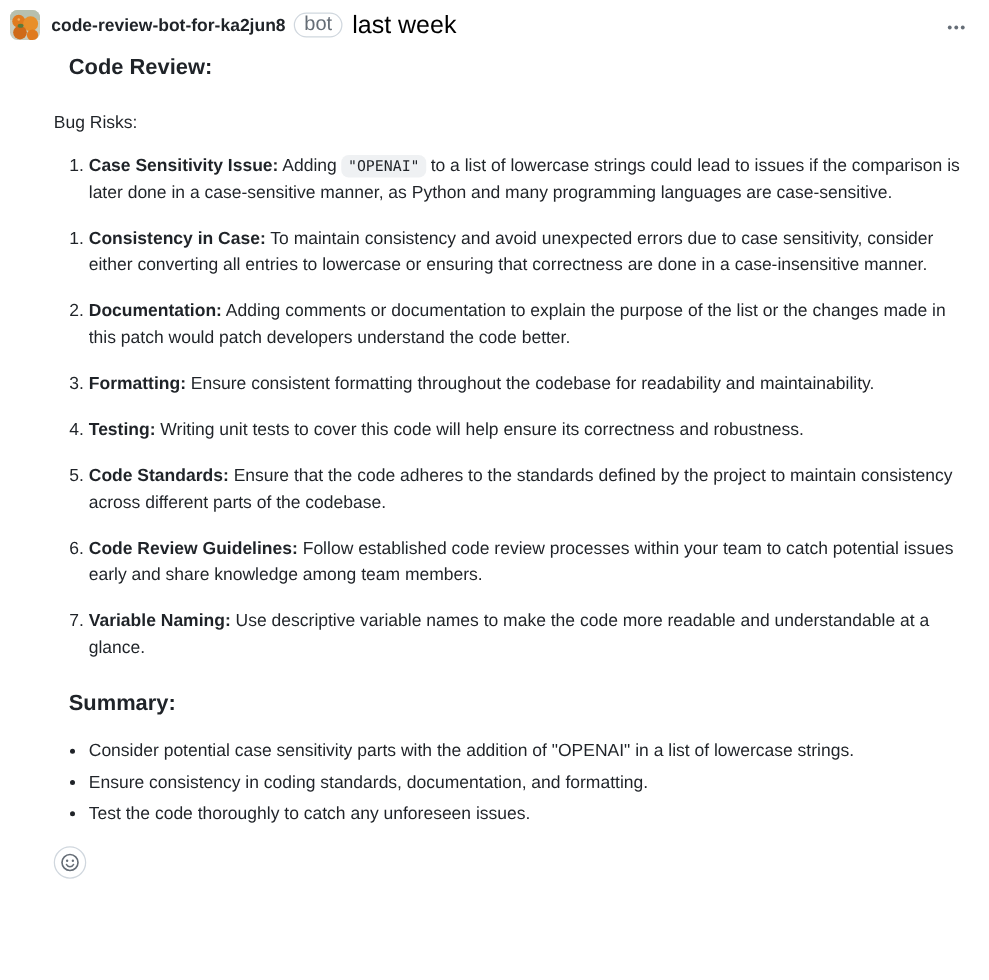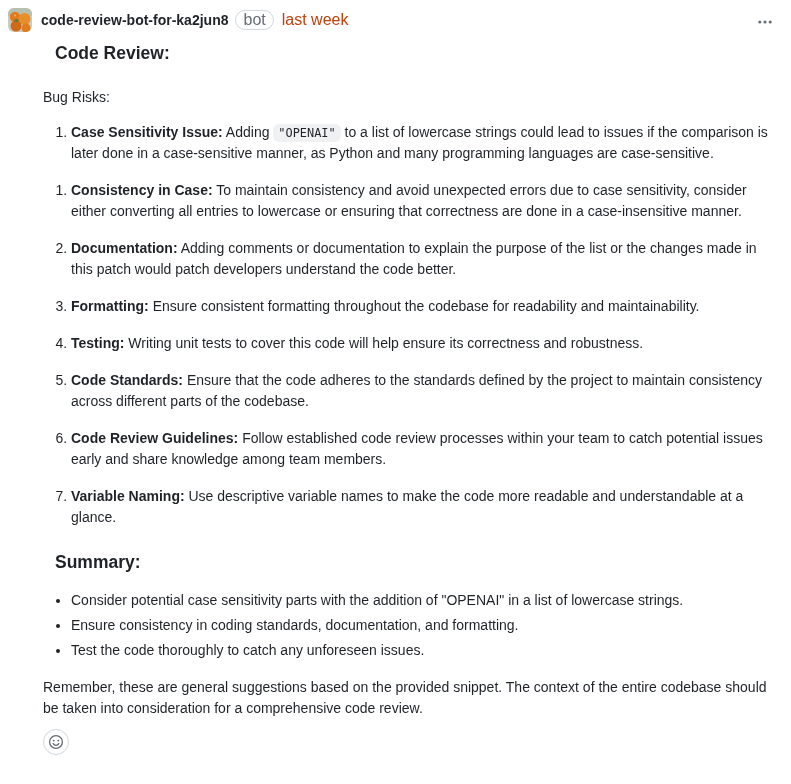--- a/index.html
+++ b/index.html
@@ -38,22 +38,22 @@
     margin-left: 7px;
     font-size: 16px;
     line-height: 18px;
     color: #656d76;
     border: 1px solid #d0d7de;
     border-radius: 999px;
     padding: 0 7px;
   }
   .timestamp {
     margin-left: 8px;
-    font-size: 16px;
-    color: #c2410c;
+    font-size: 20px;
+    color: #000000;
     cursor: pointer;
   }
   .kebab-btn {
     position: absolute;
     right: 16px;
     top: 12px;
     background: none;
     border: none;
     cursor: pointer;
     padding: 2px;
@@ -154,21 +154,20 @@
       <li><strong>Variable Naming:</strong><span> Use descriptive variable names to make the code more readable and understandable at a glance.</span></li>
     </ol>
 
     <h3>Summary:</h3>
     <ul class="tight">
       <li>Consider potential case sensitivity parts with the addition of "OPENAI" in a list of lowercase strings.</li>
       <li>Ensure consistency in coding standards, documentation, and formatting.</li>
       <li>Test the code thoroughly to catch any unforeseen issues.</li>
     </ul>
 
-    <p class="footer-note">Remember, these are general suggestions based on the provided snippet. The context of the entire codebase should be taken into consideration for a comprehensive code review.</p>
 
     <button class="reaction-btn">
       <svg width="16" height="16" viewBox="0 0 16 16">
         <circle cx="8" cy="8" r="6.4" fill="none" stroke="#656d76" stroke-width="1.3"></circle>
         <circle cx="5.7" cy="6.6" r="0.95" fill="#656d76"></circle>
         <circle cx="10.3" cy="6.6" r="0.95" fill="#656d76"></circle>
         <path d="M5.2 9.6 a 3.1 3.1 0 0 0 5.6 0" fill="none" stroke="#656d76" stroke-width="1.3" stroke-linecap="round"></path>
       </svg>
     </button>
   </div>

